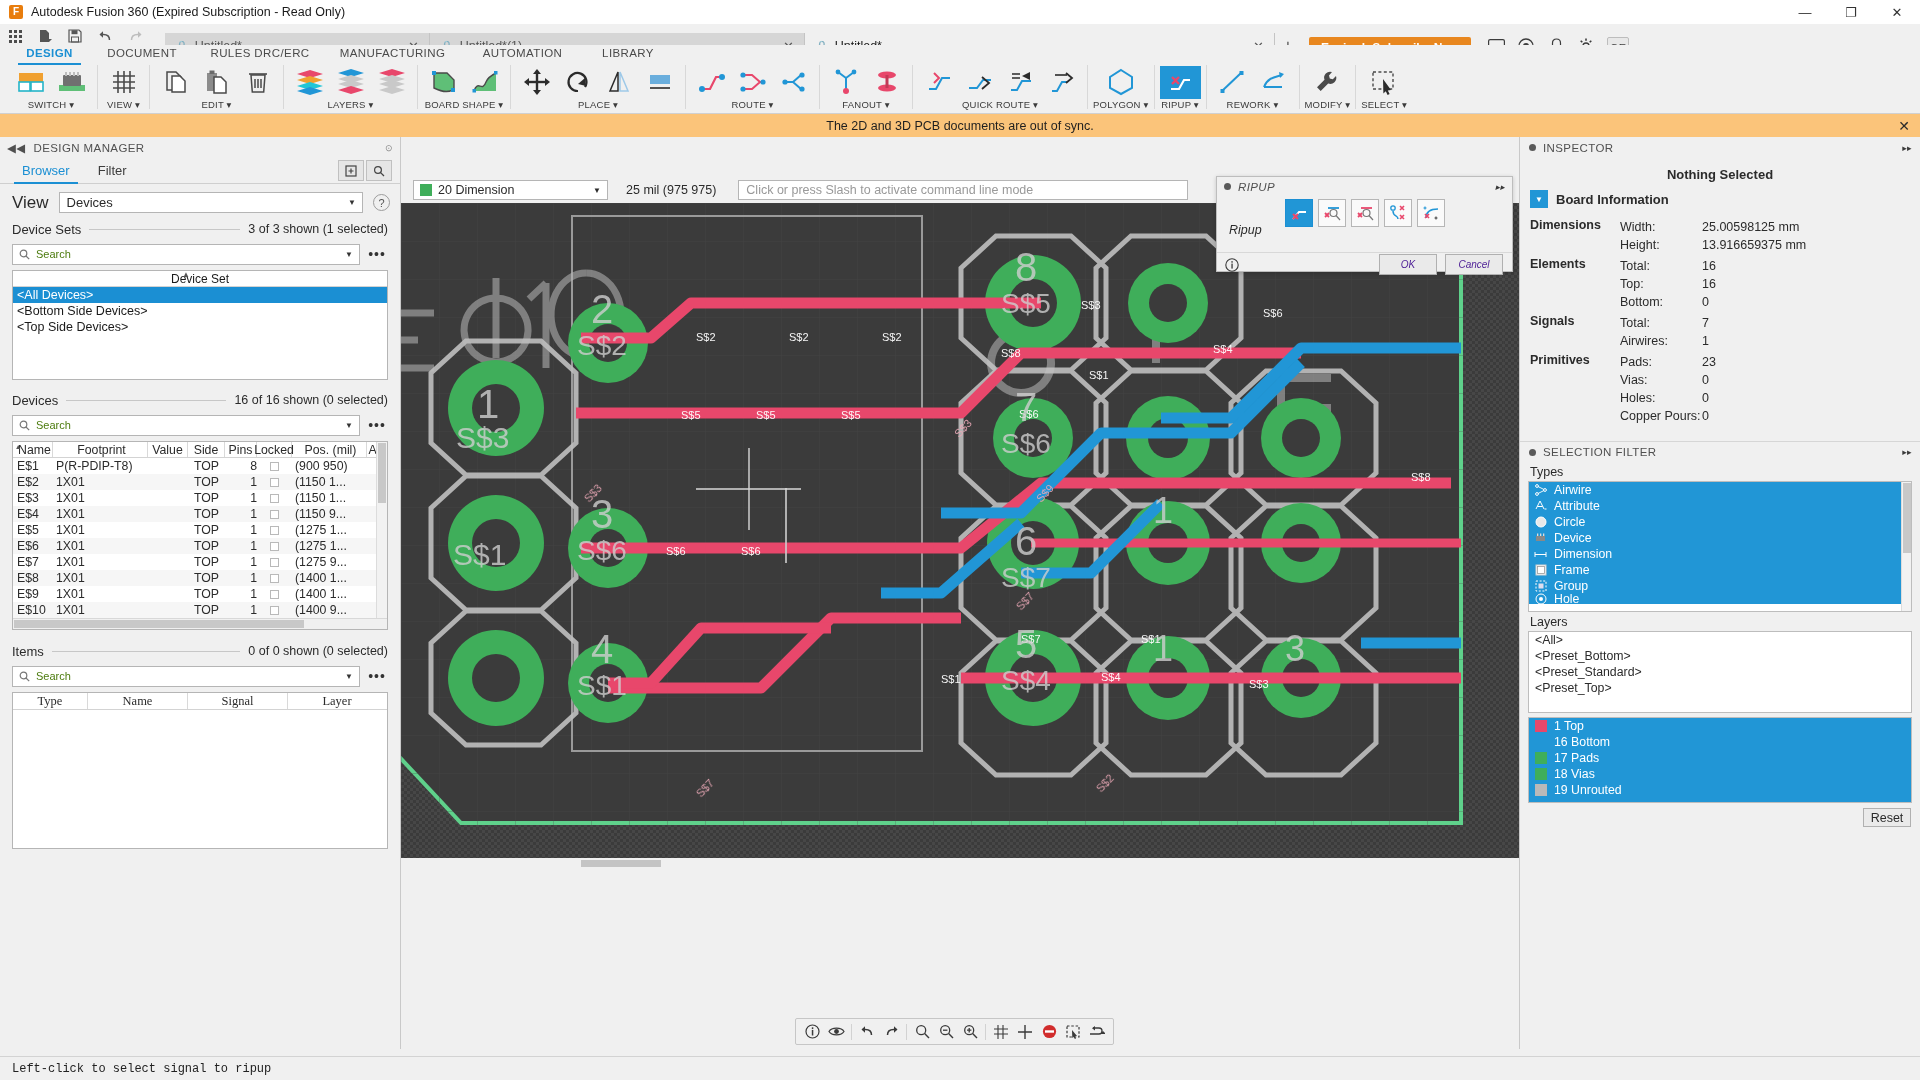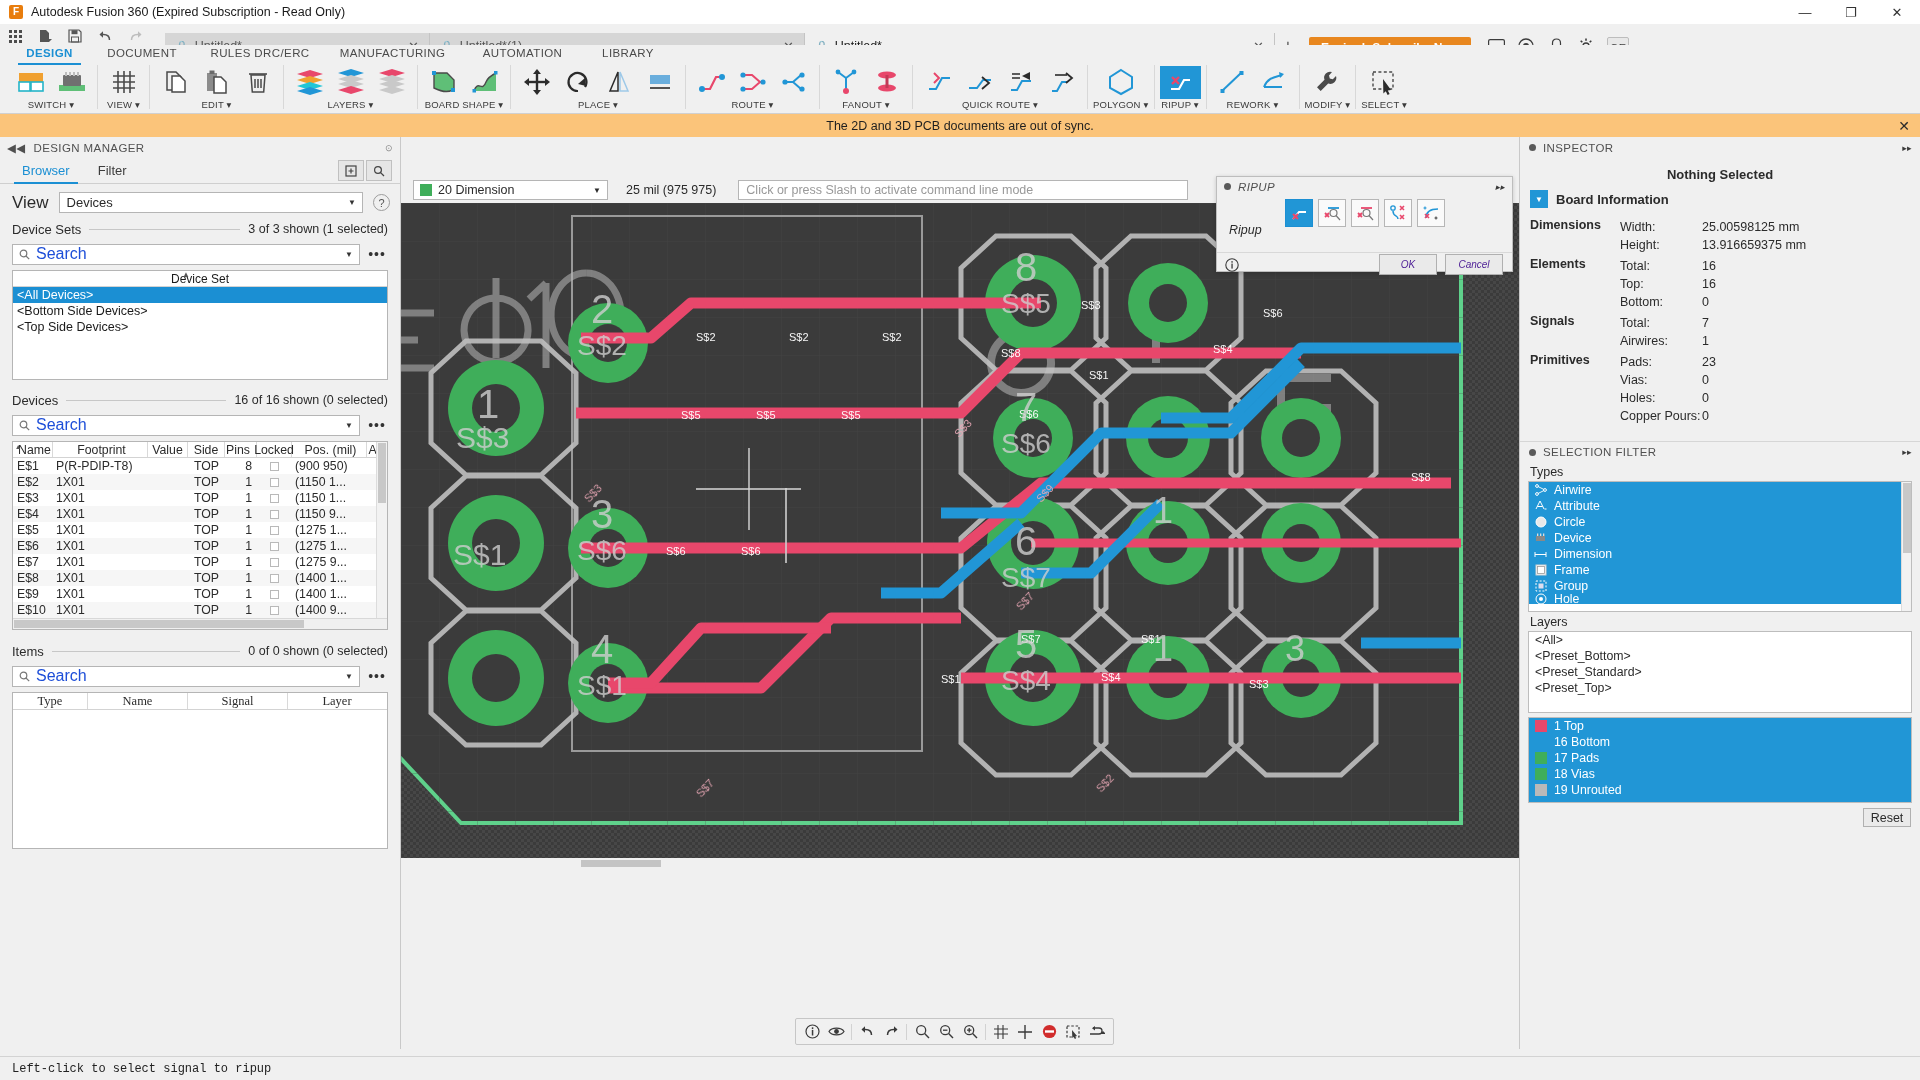--- a/index.html
+++ b/index.html
@@ -97,42 +97,42 @@
   .combo .arrow { position:absolute; right:6px; font-size:8px; color:#333; }
   .helpicon { width:17px; height:17px; border-radius:50%; border:1px solid #9d9d9d; color:#555; font-size:11px;
     display:flex; align-items:center; justify-content:center; }
 
   .sect-hdr { display:flex; align-items:center; gap:8px; padding:0 12px; height:24px; font-size:13px; }
   .sect-hdr .rule { flex:1; height:1px; background:#c7c7c7; }
   .sect-hdr .count { font-size:12.5px; color:#2b2b2b; }
 
   .searchrow { display:flex; align-items:center; gap:6px; padding:0 12px; height:26px; }
   .searchbox { flex:1; height:21px; border:1px solid #b5b5b5; background:#fff; display:flex; align-items:center; gap:6px; padding:0 6px; position:relative; }
-  .searchbox .ph { font-size:16px; color:#1d4ed8; }
+  .searchbox .ph { font-size:11px; color:#4d7c0f; }
   .searchbox .caret { position:absolute; right:6px; font-size:8px; color:#333; }
   .dots { width:22px; text-align:center; font-size:14px; color:#333; letter-spacing:1px; }
 
   .listbox { margin:3px 12px 0 12px; border:1px solid #b5b5b5; background:#fff; }
   .lb-head { height:16px; border-bottom:1px solid #d3d3d3; font-size:12px; display:flex; align-items:center; justify-content:center; position:relative; color:#1a1a1a; }
   .lb-head .sortcaret { position:absolute; left:50%; top:-1px; transform:translateX(-18px); font-size:8px; color:#555; }
   .lb-row { height:16px; font-size:12.5px; display:flex; align-items:center; padding-left:4px; color:#1a1a1a; }
   .lb-row.sel { background:#1b8fd3; color:#fff; }
 
   
   .dtable { margin:3px 12px 0 12px; border:1px solid #b5b5b5; background:#fff; position:relative; }
   .dt-head { display:flex; height:16px; border-bottom:1px solid #d3d3d3; font-size:12.3px; }
   .dt-head > div { border-right:1px solid #d9d9d9; display:flex; align-items:center; justify-content:center; position:relative; }
   .dt-row { display:flex; height:16px; font-size:12.3px; }
   .dt-row:nth-child(even) { background:#f6f6f6; }
   .dt-row > div { display:flex; align-items:center; }
   .c-name { width:40px; padding-left:4px; }
   .c-fp { width:95px; padding-left:3px; }
   .c-val { width:40px; }
   .c-side { width:37px; justify-content:center; }
-  .c-pins { width:32px; justify-content:flex-end; padding-right:5px; }
+  .c-pins { width:32px; justify-content:flex-end; }
   .c-lock { width:35px; justify-content:center; }
   .c-pos { width:75px; padding-left:3px; }
   .c-a { width:12px; }
   .chk { width:9px; height:9px; border:1px solid #b9b9b9; background:#fff; }
   .hscroll { height:11px; background:#f0f0f0; border-top:1px solid #d8d8d8; position:relative; }
   .hscroll .thumb { position:absolute; left:1px; top:1px; height:8px; width:290px; background:#c8c8c8; }
   .vscroll { position:absolute; right:0; top:0; width:11px; bottom:11px; background:#f2f2f2; border-left:1px solid #dcdcdc; }
   .vscroll .thumb { position:absolute; left:1px; top:1px; width:8px; height:60px; background:#c8c8c8; }
 
   .itable { margin:3px 12px 0 12px; border:1px solid #b5b5b5; background:#fff; height:157px; }

